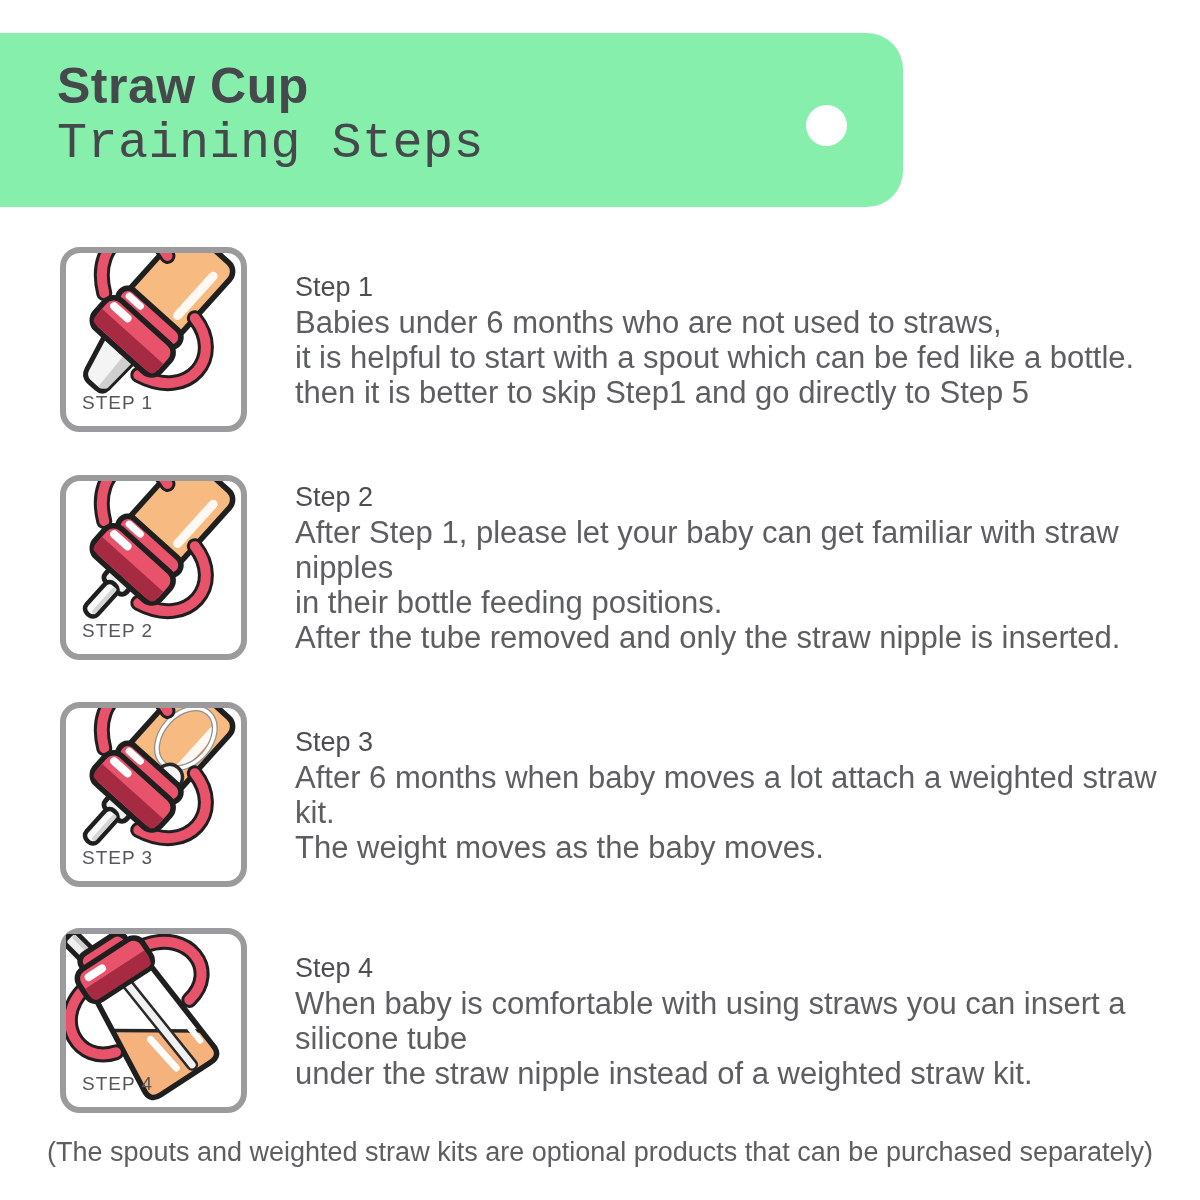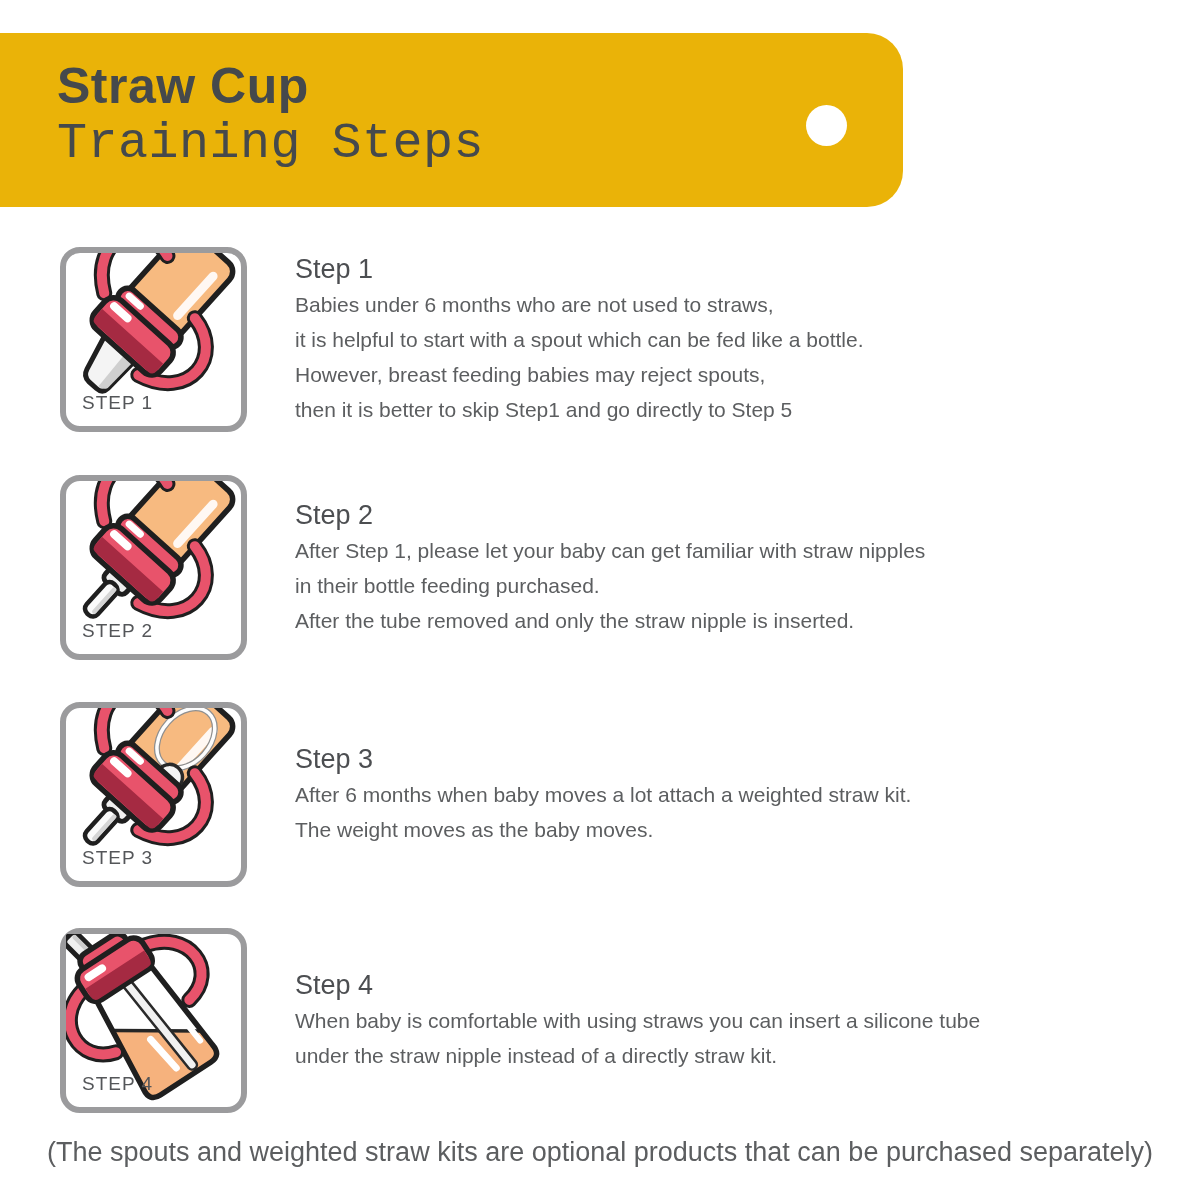--- a/index.html
+++ b/index.html
@@ -8,21 +8,21 @@
     background:#ffffff;
     font-family:"Liberation Sans", sans-serif;
     position:relative;
     overflow:hidden;
   }
 
   
   .banner {
     position:absolute; left:0; top:33px;
     width:903px; height:174px;
-    background:#eab308;
+    background:#86efac;
     border-radius:0 36px 36px 0;
   }
   .banner-title {
     position:absolute; left:57px; top:24px;
     color:#45494c; font-size:50px; line-height:58px; letter-spacing:0.5px;
   }
   .t1 { font-weight:bold; }
   .t2 { font-weight:normal;font-family:Liberation Mono, monospace; }
   .dot {
     position:absolute; left:806px; top:72px;
@@ -40,21 +40,21 @@
     background:#ffffff;
   }
   .art { position:absolute; left:0; top:0; width:175px; height:173px; }
   .box-label {
     position:absolute; left:16px; bottom:12px;
     font-size:19px; color:#545659; letter-spacing:1px;
   }
 
   .step-text { margin-left:48px; }
   .step-heading { font-size:27px; line-height:35px; color:#4c4e51; }
-  .step-line   { font-size:21px; line-height:35px; color:#5c5e60; }
+  .step-line   { font-size:31px; line-height:35px; color:#5c5e60; }
 
   
   .footnote {
     position:absolute; left:0; top:1137px; width:1200px;
     text-align:center; font-size:27px; color:#5c5e60;
   }
 </style>
 </head>
 <body>
 
@@ -86,21 +86,20 @@
           <rect x="-33" y="-44" width="22" height="7" rx="3.5" fill="#ffffff"></rect>
           <rect x="-38" y="-27" width="26" height="8" rx="4" fill="#ffffff"></rect>
         </g>
       </svg>
       <span class="box-label">STEP 1</span>
     </div>
     <div class="step-text">
       <div class="step-heading">Step 1</div>
       <div class="step-line">Babies under 6 months who are not used to straws,</div>
       <div class="step-line">it is helpful to start with a spout which can be fed like a bottle.</div>
-      <div class="step-line">However, breast feeding babies may reject spouts,</div>
       <div class="step-line">then it is better to skip Step1 and go directly to Step 5</div>
     </div>
   </section>
 
   <section class="step-row row2">
     <div class="step-box">
       <svg class="art" viewBox="0 0 175 173">
         <g transform="translate(58,93) rotate(42)">
           <rect x="-34" y="-132" width="68" height="96" rx="12" fill="#f7ba80" stroke="#1f1f1f" stroke-width="5.5"></rect>
           <rect x="15" y="-116" width="9" height="62" rx="4.5" fill="#ffffff" opacity="0.9"></rect>
@@ -116,21 +115,21 @@
           <path d="M -41 -13 L 41 -13 L 41 -3 Q 41 3 35 3 L -35 3 Q -41 3 -41 -3 Z" fill="#a52a42"></path>
           <rect x="-33" y="-44" width="22" height="7" rx="3.5" fill="#ffffff"></rect>
           <rect x="-38" y="-27" width="26" height="8" rx="4" fill="#ffffff"></rect>
         </g>
       </svg>
       <span class="box-label">STEP 2</span>
     </div>
     <div class="step-text">
       <div class="step-heading">Step 2</div>
       <div class="step-line">After Step 1, please let your baby can get familiar with straw nipples</div>
-      <div class="step-line">in their bottle feeding purchased.</div>
+      <div class="step-line">in their bottle feeding positions.</div>
       <div class="step-line">After the tube removed and only the straw nipple is inserted.</div>
     </div>
   </section>
 
   <section class="step-row row3">
     <div class="step-box">
       <svg class="art" viewBox="0 0 175 173">
         <g transform="translate(58,93) rotate(42)">
           <rect x="-34" y="-132" width="68" height="96" rx="12" fill="#f7ba80" stroke="#1f1f1f" stroke-width="5.5"></rect>
           <rect x="15" y="-116" width="9" height="62" rx="4.5" fill="#ffffff" opacity="0.9"></rect>
@@ -184,19 +183,19 @@
           <rect x="-38" y="-90" width="76" height="36" rx="11" fill="#e8536b" stroke="#1f1f1f" stroke-width="5.5"></rect>
           <path d="M -35 -72 L 35 -72 L 35 -62 Q 35 -56 29 -56 L -29 -56 Q -35 -56 -35 -62 Z" fill="#a52a42"></path>
           <rect x="-30" y="-84" width="24" height="8" rx="4" fill="#ffffff"></rect>
         </g>
       </svg>
       <span class="box-label">STEP 4</span>
     </div>
     <div class="step-text">
       <div class="step-heading">Step 4</div>
       <div class="step-line">When baby is comfortable with using straws you can insert a silicone tube</div>
-      <div class="step-line">under the straw nipple instead of a directly straw kit.</div>
+      <div class="step-line">under the straw nipple instead of a weighted straw kit.</div>
     </div>
   </section>
 
   <footer class="footnote">(The spouts and weighted straw kits are optional products that can be purchased separately)</footer>
 
 </div>
 
 </body></html>

